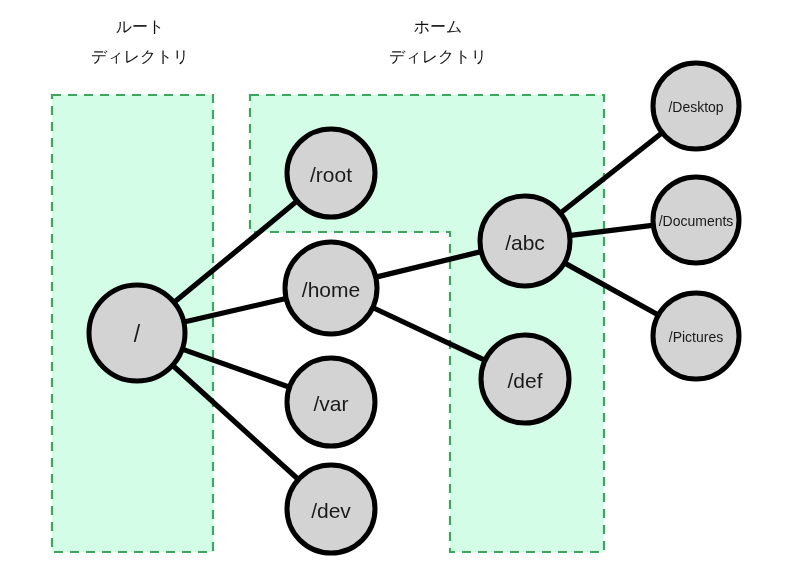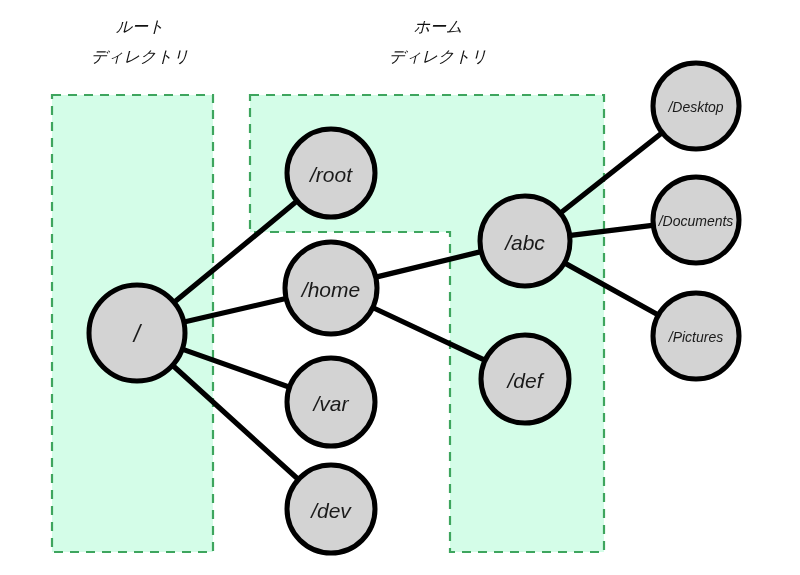--- a/index.html
+++ b/index.html
@@ -10,21 +10,20 @@
   body {
     width: 800px;
     height: 575px;
     font-family: "Liberation Sans", sans-serif;
     overflow: hidden;
   }
   #diagram-root {
     position: relative;
     width: 634px;
     height: 575px;
-    font-style: italic;
   }
   svg#diagram-canvas {
     display: block;
     width: 800px;
     height: 575px;
   }
   .region-shape {
     stroke-width: 2.2;
     stroke-dasharray: 9 7;
     stroke-linecap: butt;

